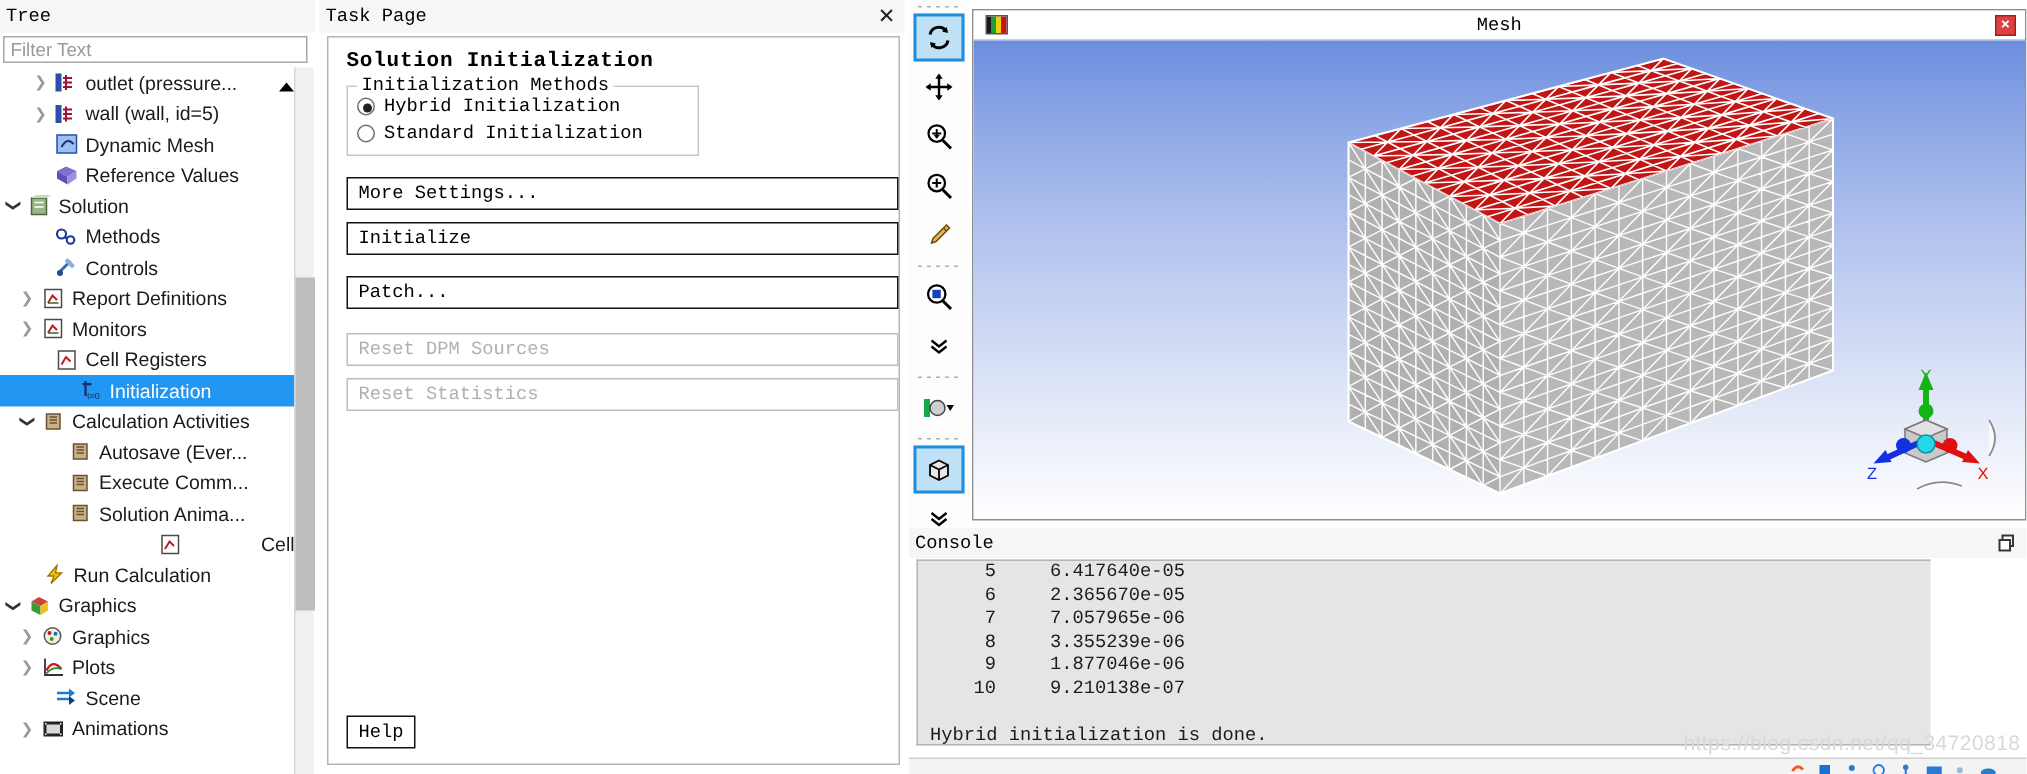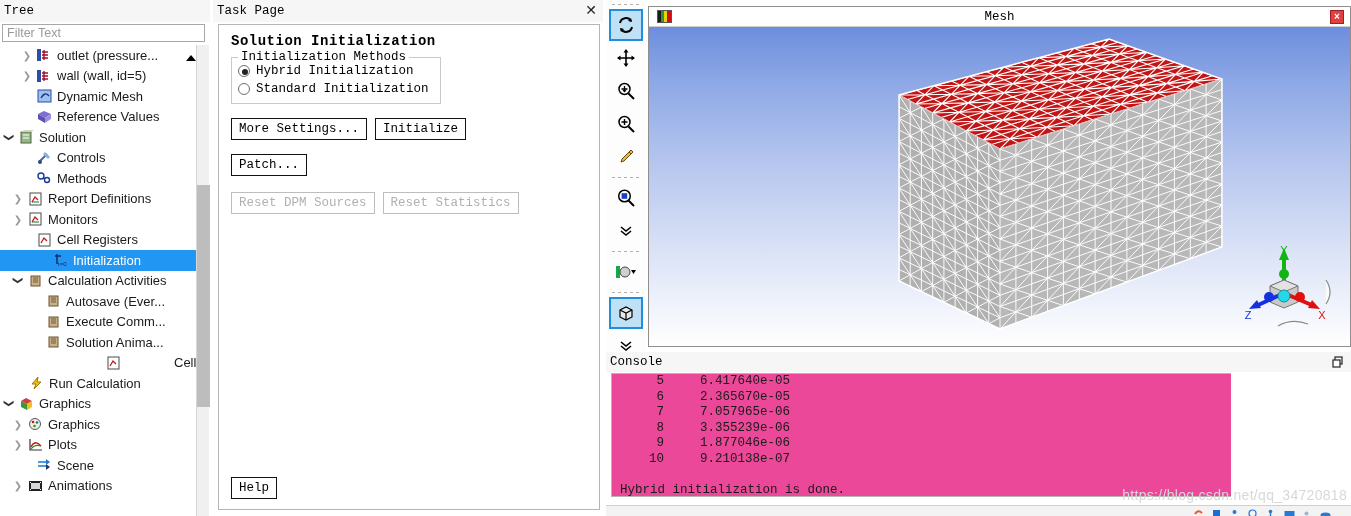--- a/index.html
+++ b/index.html
@@ -87,39 +87,39 @@
   .task-body {
     position:absolute; left:5px; top:24px; width:382px; height:486px;
     border:1px solid #b5b5b5; background:#fff;
     font-family:"Liberation Mono", monospace;
   }
   .tp-title {
     font-weight:bold; font-size:14px; padding:8px 0 2px 12px;
     letter-spacing:0.5px;
   }
   .groupbox {
-    margin: 6px 0 0 12px; width: 210px;
+    margin: 6px 0 0 12px; width: 235px;
     border:1px solid #c9c9c9; padding: 4px 6px 5px 6px;
     position: relative;
   }
   .groupbox-legend {
     position:absolute; top:-8px; left:6px; background:#fff;
     padding:0 3px; font-size:12.5px;
   }
   .radio-row { display:flex; align-items:center; height:18px; font-size:12.5px; }
   .radio {
     width:12px;height:12px;border-radius:50%;
     border:1px solid #6e6e6e; background:#fff; margin-right:6px;
     position:relative; flex:0 0 12px;
   }
   .radio.on::after {
     content:""; position:absolute; left:2.5px; top:2.5px;
     width:6px;height:6px;border-radius:50%;background:#222;
   }
-  .btn-row { margin: 14px 0 0 12px; display:flex; gap:8px; }
+  .btn-row { margin: 14px 0 0 12px; display:flex; gap:8px;flex-direction:column; }
   .fbtn {
     border:1px solid #111; background:#fff;
     font-family:"Liberation Mono", monospace; font-size:12.5px;
     padding: 3px 7px; cursor:pointer; color:#000;
     line-height:14px;
   }
   .fbtn.disabled { border-color:#bdbdbd; color:#b0b0b0; cursor:default; }
   .help-wrap { position:absolute; left:12px; bottom:10px; }
 
   
@@ -174,22 +174,22 @@
   .console-head {
     position:absolute; left:0; top:352px; width:745px; height:20px;
     background:#f6f6f6;
     font-family:"Liberation Mono", monospace; font-size:12.5px;
     line-height:20px; padding-left:4px;
   }
   .console-restore {
     position:absolute; right:6px; top:3px; width:14px;height:14px; cursor:pointer;
   }
   .console-body {
-    position:absolute; left:5px; top:373px; width:620px; height:124px;
-    border:1px solid #b5b5b5; border-right:none; background:#ec4899;
+    position:absolute; left:5px; top:373px; width:676px; height:124px;
+    border:1px solid #b5b5b5; border-right:none; background:#e5e5e5;
     overflow:hidden;
     font-family:"Liberation Mono", monospace; font-size:12.5px;
     color:#1b1b1b;
   }
   .cons-line { height:15.5px; line-height:15.5px; white-space:pre; }
   .cons-idx { display:inline-block; width:52px; text-align:right; }
   .cons-val { display:inline-block; padding-left:36px; }
   .cons-msg { padding-left:8px; }
   .cons-input {
     position:absolute; left:22px; bottom:0px; width:716px; height:9px;
@@ -259,34 +259,34 @@
           <span class="ticon"><svg width="15" height="14" viewBox="0 0 15 14">
               <rect x="2" y="2" width="10" height="11" fill="#9bb58a" stroke="#4a6a3a"></rect>
               <path d="M2 2 L5 0 L15 0 L12 2 Z" fill="#c8d8b8"></path>
               <path d="M4 5 h6 M4 8 h6" stroke="#fff" stroke-width="1"></path>
             </svg></span>
           <span class="tlabel">Solution</span>
         </div>
         <div class="tree-row" style="padding-left: 20px;">
           <span class="tw"></span>
           <span class="ticon"><svg width="15" height="14" viewBox="0 0 15 14">
+              <circle cx="4" cy="5" r="3" fill="none" stroke="#1a3a9a" stroke-width="1.4"></circle>
+              <circle cx="10" cy="9" r="2.5" fill="none" stroke="#1a3a9a" stroke-width="1.4"></circle>
+              <path d="M6 7 L8 8" stroke="#1a3a9a" stroke-width="1.4"></path>
+            </svg></span>
+          <span class="tlabel">Methods</span>
+        </div>
+        <div class="tree-row" style="padding-left: 20px;">
+          <span class="tw"></span>
+          <span class="ticon"><svg width="15" height="14" viewBox="0 0 15 14">
               <path d="M2 11 L10 3" stroke="#3a6ab0" stroke-width="2"></path>
               <path d="M8 1 L13 6 L11 8 L6 3 Z" fill="#8ab0e0"></path>
               <circle cx="3" cy="11" r="2" fill="#2a4a8a"></circle>
             </svg></span>
           <span class="tlabel">Controls</span>
-        </div>
-        <div class="tree-row" style="padding-left: 20px;">
-          <span class="tw"></span>
-          <span class="ticon"><svg width="15" height="14" viewBox="0 0 15 14">
-              <circle cx="4" cy="5" r="3" fill="none" stroke="#1a3a9a" stroke-width="1.4"></circle>
-              <circle cx="10" cy="9" r="2.5" fill="none" stroke="#1a3a9a" stroke-width="1.4"></circle>
-              <path d="M6 7 L8 8" stroke="#1a3a9a" stroke-width="1.4"></path>
-            </svg></span>
-          <span class="tlabel">Methods</span>
         </div>
         <div class="tree-row" style="padding-left: 11px;">
           <span class="tw">❯</span>
           <span class="ticon"><svg width="15" height="14" viewBox="0 0 15 14">
               <rect x="2" y="1" width="11" height="12" fill="#fff" stroke="#4a4a4a"></rect>
               <path d="M4 10 L7 5 L10 8" stroke="#c01818" stroke-width="1.3" fill="none"></path>
               <path d="M4 10 L11 10" stroke="#2a6a2a" stroke-width="1"></path>
             </svg></span>
           <span class="tlabel">Report Definitions</span>
         </div>

